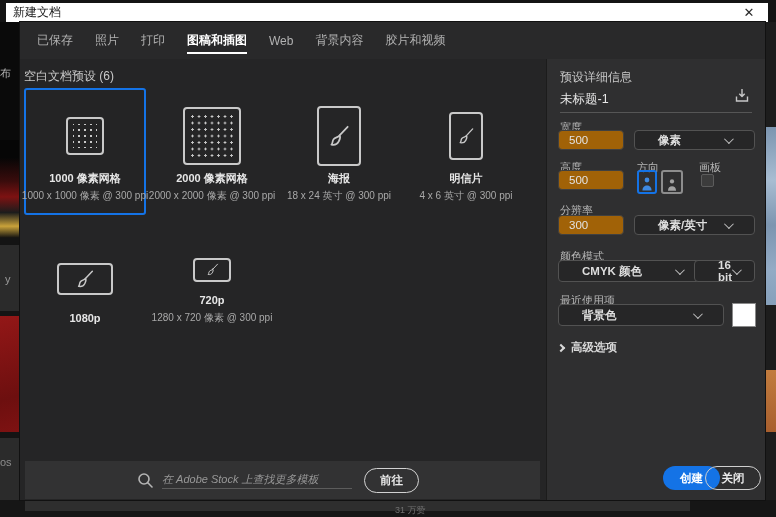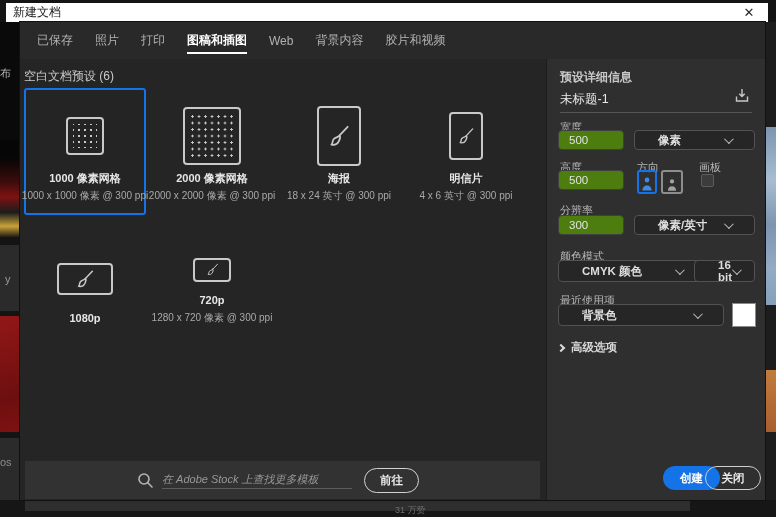--- a/index.html
+++ b/index.html
@@ -87,27 +87,27 @@
   .stock-icon { margin-left:112px; flex:0 0 auto; }
   .stock-input { margin-left:8px; width:190px; background:transparent; border:none;
                  border-bottom:1px solid #5c5c5c; color:#cfcfcf; font-size:11px;
                  font-style:italic; padding:2px 0 3px; outline:none; }
   .stock-input::placeholder { color:#989898; font-style:italic; }
   .go-btn { margin-left:12px; height:25px; padding:0 15px; background:transparent;
             border:1.5px solid #d2d2d2; border-radius:13px; color:#eaeaea;
             font-size:11.5px; font-weight:bold; font-family:inherit; cursor:default; }
 
   
-  .panel-title { position:absolute; left:13px; top:10px; font-size:12px; color:#c9c9c9;font-weight:bold; }
+  .panel-title { position:absolute; left:13px; top:10px; font-size:12px; color:#c9c9c9; }
   .doc-name { position:absolute; left:13px; top:32px; font-size:12.5px; color:#e8e8e8; }
   .save-icon { position:absolute; right:13px; top:27px; cursor:default; }
   .doc-underline { position:absolute; left:13px; right:13px; top:53px; height:1px; background:#565656; }
 
   .flabel { position:absolute; font-size:11px; color:#b6b6b6; }
-  .tinput { position:absolute; width:66px; height:20px; background:#4d7c0f;
+  .tinput { position:absolute; width:66px; height:20px; background:#a16207;
             border:1px solid #404040; border-radius:4px; color:#e2e2e2;
             font-size:11.5px; font-family:inherit; padding:0 0 0 10px; outline:none; }
   .dropdown { position:absolute; height:20px; background:#262627; border:1px solid #525252;
               border-radius:4px; display:flex; align-items:center; padding:0 23px;
               color:#dedede; font-size:11.5px; cursor:default; }
   .dropdown .dd-label { flex:1; font-weight:bold; }
   .chev { width:7px; height:7px; border-right:1.5px solid #bdbdbd; border-bottom:1.5px solid #bdbdbd;
           transform:rotate(45deg) translateY(-2px); flex:0 0 auto; }
 
   .orient-btn { position:absolute; top:111px; height:24px; border-radius:3px;

